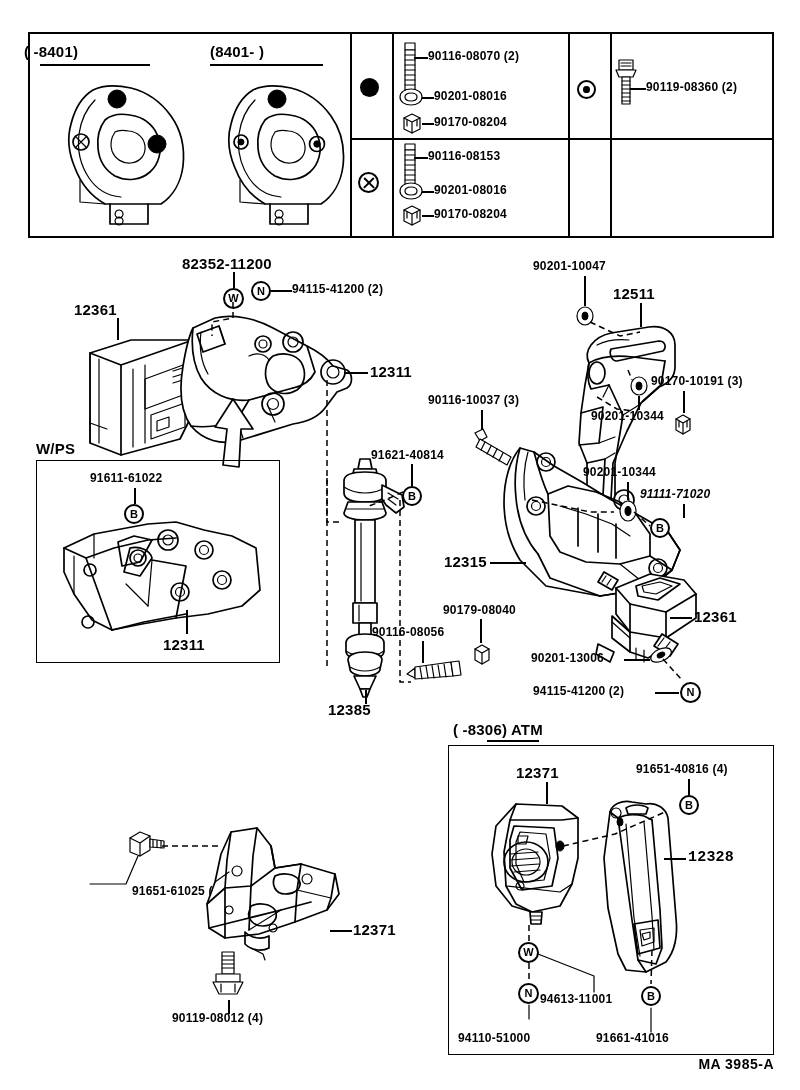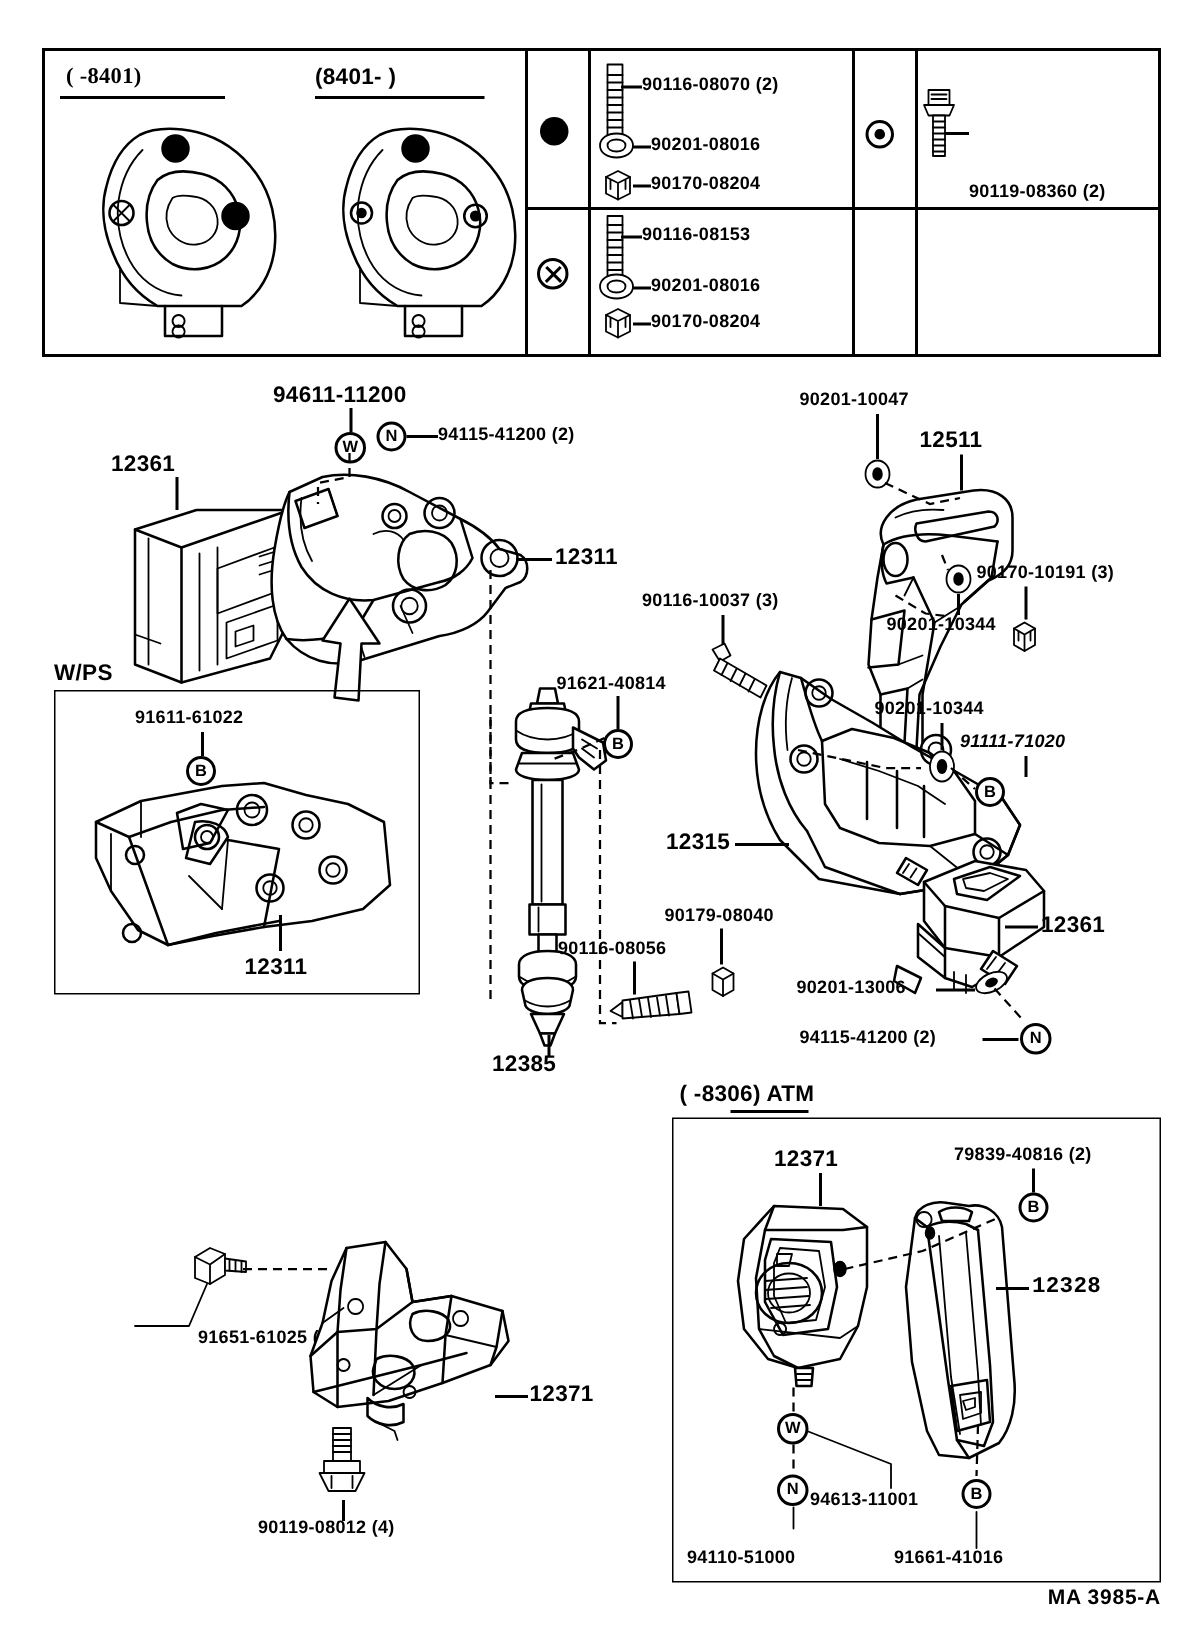--- a/index.html
+++ b/index.html
@@ -81,21 +81,21 @@
 
   <div class="frame" style="left:28px;top:32px;width:746px;height:206px;"></div>
 
   <div class="vr" style="left:350px;top:32px;height:206px;"></div>
   <div class="vr" style="left:392px;top:32px;height:206px;"></div>
   <div class="vr" style="left:568px;top:32px;height:206px;"></div>
   <div class="vr" style="left:610px;top:32px;height:206px;"></div>
 
   <div class="hr" style="left:350px;top:138px;width:424px;"></div>
 
-  <div class="lbl big" style="left:44px;top:44px;font-family:Liberation Serif, serif;">(        -8401)</div>
+  <div class="lbl big" style="left:24px;top:44px;">(        -8401)</div>
   <div class="uline" style="left:40px;top:64px;width:110px;"></div>
 
   <div class="lbl big" style="left:210px;top:44px;">(8401-        )</div>
   <div class="uline" style="left:210px;top:64px;width:113px;"></div>
 
   <svg style="position:absolute;left:55px;top:72px;" width="145" height="160" viewBox="0 0 145 160">
     <path class="fillwht" d="M38 18 C28 24 20 36 16 52 C12 66 14 82 20 96
        C26 112 36 124 50 132 L106 132 C118 124 126 110 128 94
        C130 76 126 58 116 44 C106 30 92 20 76 16 C62 13 48 13 38 18 Z"></path>
     <path class="ln-t" d="M40 28 C32 36 26 48 24 62 C22 78 26 94 34 106 C42 118 54 124 66 125"></path>
@@ -184,23 +184,23 @@
   </div>
 
   <svg style="position:absolute;left:613px;top:58px;" width="26" height="50" viewBox="0 0 26 50">
     <path class="fillwht-t" d="M6 2 L20 2 L20 12 L6 12 Z"></path>
     <path class="fillwht-t" d="M3 12 L23 12 L20 19 L6 19 Z"></path>
     <rect class="fillwht-t" x="9" y="19" width="8" height="27"></rect>
     <path class="ln-t" d="M9 23 H17 M9 27 H17 M9 31 H17 M9 35 H17 M9 39 H17 M9 43 H17"></path>
     <path class="ln-t" d="M8 5 L18 5 M8 8 L18 8"></path>
   </svg>
   <div class="ldr h" style="left:630px;top:88px;width:16px;"></div>
-  <div class="lbl" style="left:646px;top:81px;margin-top:40px;">90119-08360 (2)</div>
-
-  <div class="lbl big" style="left:182px;top:256px;">94611-11200</div>
+  <div class="lbl" style="left:646px;top:81px;">90119-08360 (2)</div>
+
+  <div class="lbl big" style="left:182px;top:256px;">82352-11200</div>
   <div class="ldr v" style="left:233px;top:272px;height:16px;"></div>
 
   <div class="mark" style="left:223px;top:288px;width:21px;height:21px;">W</div>
   <div class="mark" style="left:251px;top:281px;width:20px;height:20px;">N</div>
   <div class="ldr h" style="left:271px;top:290px;width:21px;"></div>
   <div class="lbl" style="left:292px;top:283px;">94115-41200 (2)</div>
 
   <div class="lbl big" style="left:74px;top:302px;">12361</div>
   <div class="ldr v" style="left:117px;top:318px;height:22px;"></div>
 
@@ -565,21 +565,21 @@
     <ellipse class="ln" cx="40" cy="62" rx="22" ry="20"></ellipse>
     <path class="ln-t" d="M24 54 L52 52 M24 60 L52 58 M25 66 L53 64 M28 72 L54 70"></path>
     <ellipse class="ln-t" cx="40" cy="62" rx="14" ry="13"></ellipse>
     <path class="ln-t" d="M32 36 L42 36 L40 44 L32 44 Z"></path>
     <path class="ln-t" d="M34 82 a4 4 0 1 0 .1 0"></path>
     <ellipse class="fillblk" cx="74" cy="46" rx="4" ry="5"></ellipse>
     <path class="fillwht" d="M44 112 L56 112 L55 124 L45 124 Z"></path>
     <path class="ln-t" d="M45 116 H55 M45 120 H55"></path>
   </svg>
 
-  <div class="lbl" style="left:636px;top:763px;">79839-40816 (2)</div>
+  <div class="lbl" style="left:636px;top:763px;">91651-40816 (4)</div>
   <div class="ldr v" style="left:688px;top:779px;height:16px;"></div>
   <div class="mark" style="left:679px;top:795px;width:20px;height:20px;">B</div>
 
   <svg style="position:absolute;left:596px;top:798px;" width="90" height="185" viewBox="0 0 90 185">
     <path class="fillwht" d="M14 14 C16 6 26 2 36 4 L50 6 C60 4 70 10 72 20 L80 120
          C82 138 78 154 70 164 L50 174 L30 172 L22 156 L12 110 L8 60 Z"></path>
     <path class="ln" d="M14 14 L22 20 L28 64 L36 122 L42 162 L50 174"></path>
     <path class="ln" d="M22 20 C30 16 40 16 48 18 L56 22"></path>
     <path class="ln" d="M56 22 L64 112 L66 150 L60 166 L42 162"></path>
     <path class="ln-t" d="M30 26 L38 120 L44 158"></path>

